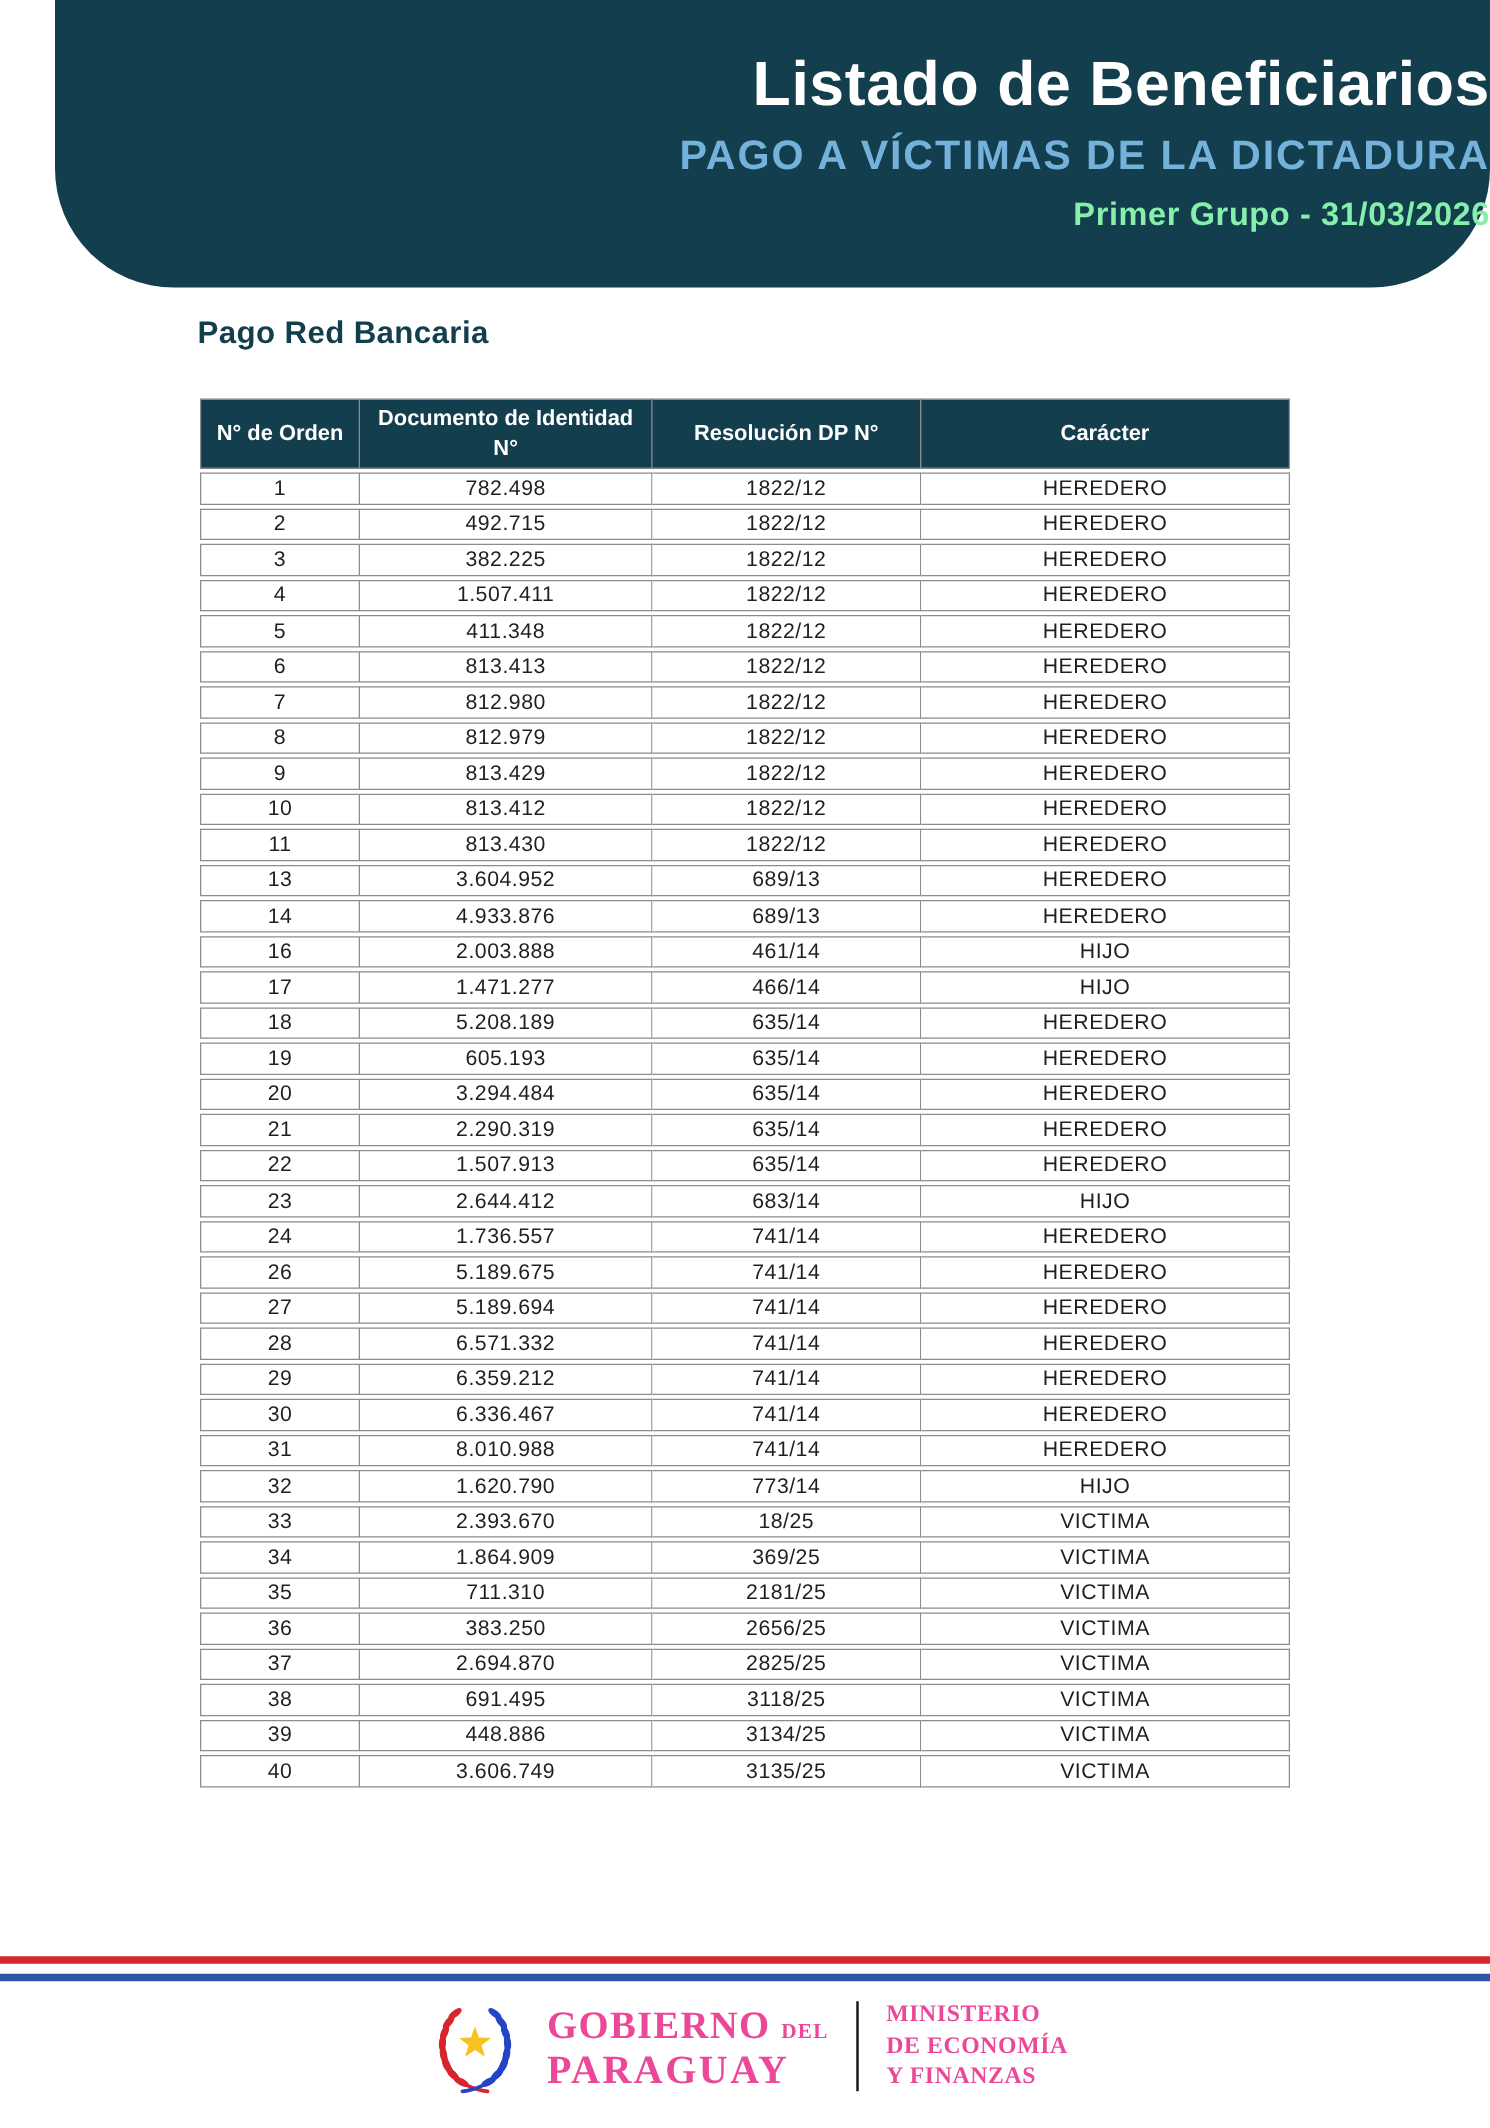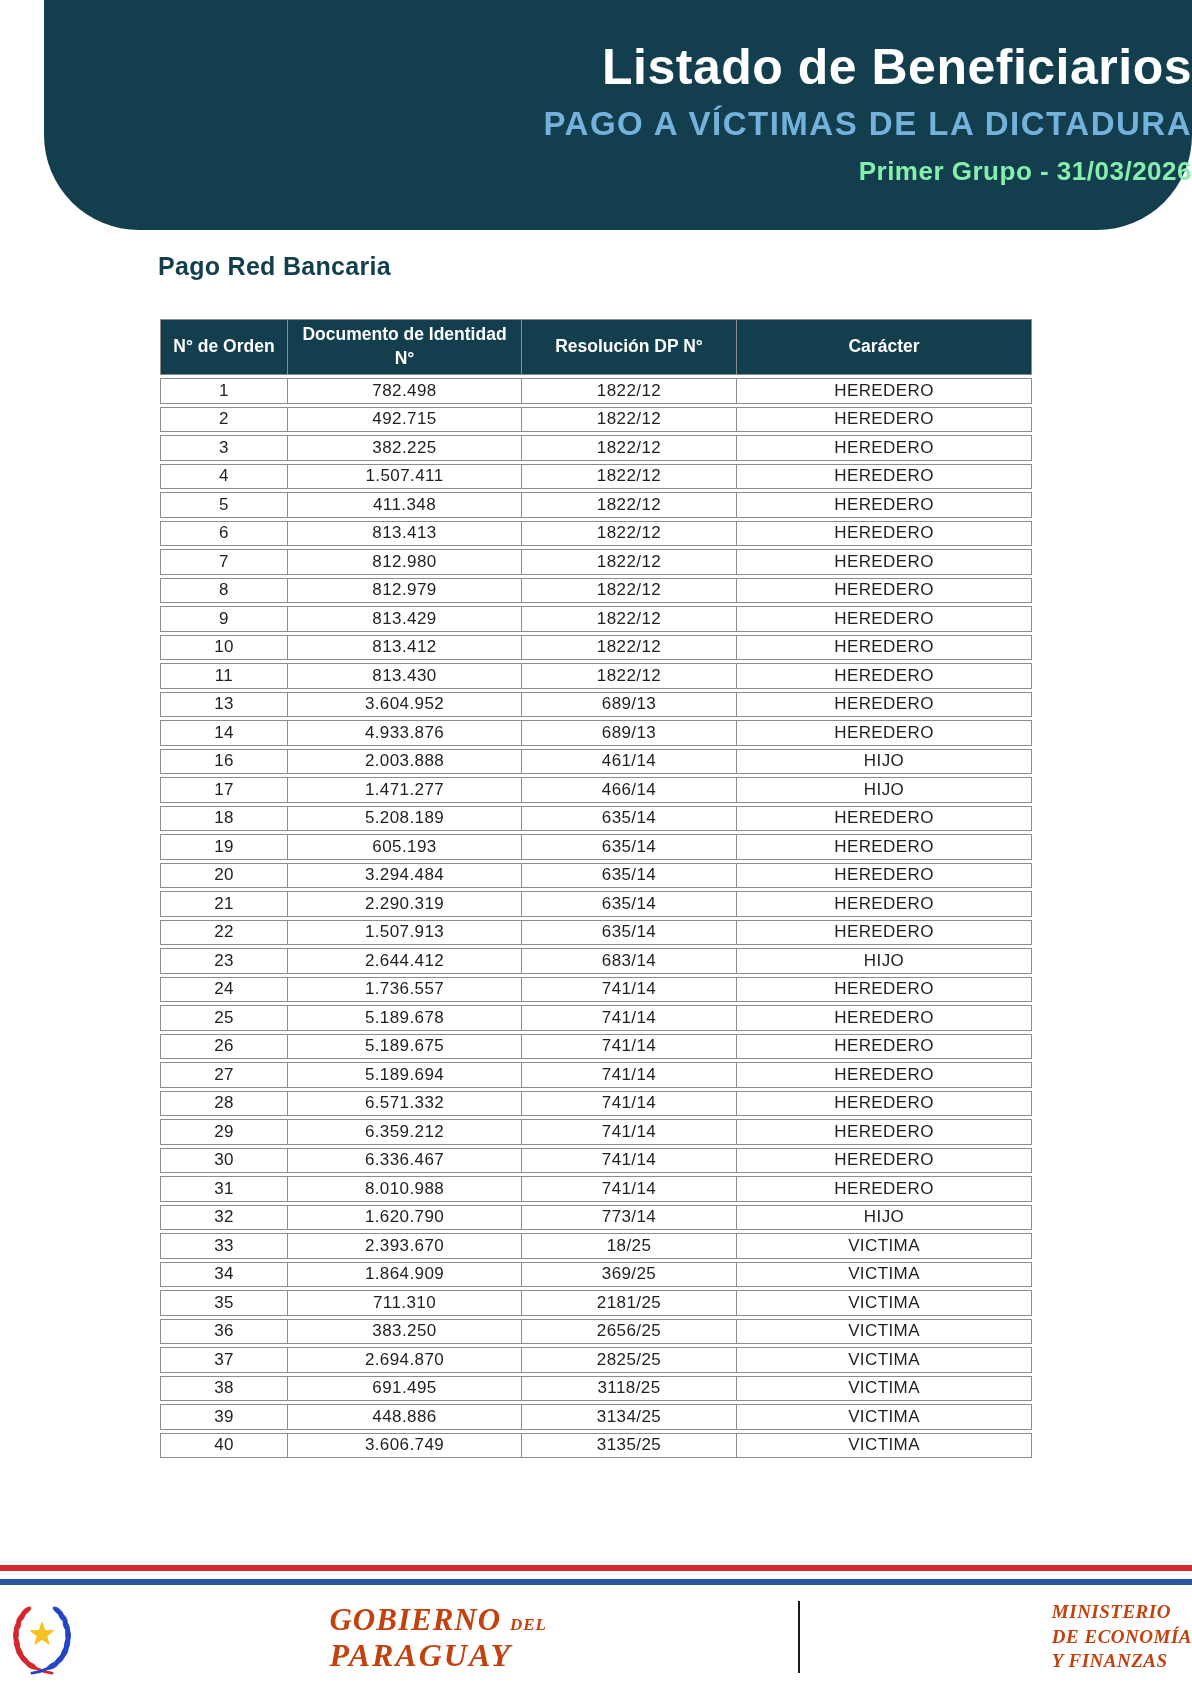--- a/index.html
+++ b/index.html
@@ -109,25 +109,24 @@
   .stripe { position: absolute; left: 0; right: 0; }
   .stripe.red  { top: 1565px; height: 6px; background: #D7272E; }
   .stripe.blue { top: 1579px; height: 6px; background: #2D55A7; }
 
   .gov-logo {
     position: absolute;
     top: 1593px;
     left: 0; right: 0;
     display: flex;
     align-items: center;
-    justify-content: space-between;
+    justify-content: center;
     gap: 16px;
     font-family: "Liberation Serif", serif;
-    color: #c2410c;
-    font-style: italic;
+    color: #ec4899;
   }
   .gov-logo .wreath { width: 84px; height: 88px; flex: 0 0 auto; }
   .gov-text { text-align: left; line-height: 1; }
   .gov-text .line1 { font-size: 31px; font-weight: 700; letter-spacing: 1px; white-space: nowrap; }
   .gov-text .line1 .del { font-size: 17px; letter-spacing: 1px; }
   .gov-text .line2 { font-size: 32px; font-weight: 700; letter-spacing: 2px; margin-top: 4px; }
   .logo-divider { width: 2px; height: 72px; background: #1a1a1a; margin: 0 6px; }
   .ministry { text-align: left; font-size: 19px; font-weight: 700; line-height: 1.3; letter-spacing: 0.5px; }
 </style>
 </head>
@@ -285,26 +284,20 @@
           <td>683/14</td>
           <td>HIJO</td>
         </tr>
         <tr>
           <td>24</td>
           <td>1.736.557</td>
           <td>741/14</td>
           <td>HEREDERO</td>
         </tr>
         <tr>
-          <td>25</td>
-          <td>5.189.678</td>
-          <td>741/14</td>
-          <td>HEREDERO</td>
-        </tr>
-        <tr>
           <td>26</td>
           <td>5.189.675</td>
           <td>741/14</td>
           <td>HEREDERO</td>
         </tr>
         <tr>
           <td>27</td>
           <td>5.189.694</td>
           <td>741/14</td>
           <td>HEREDERO</td>

